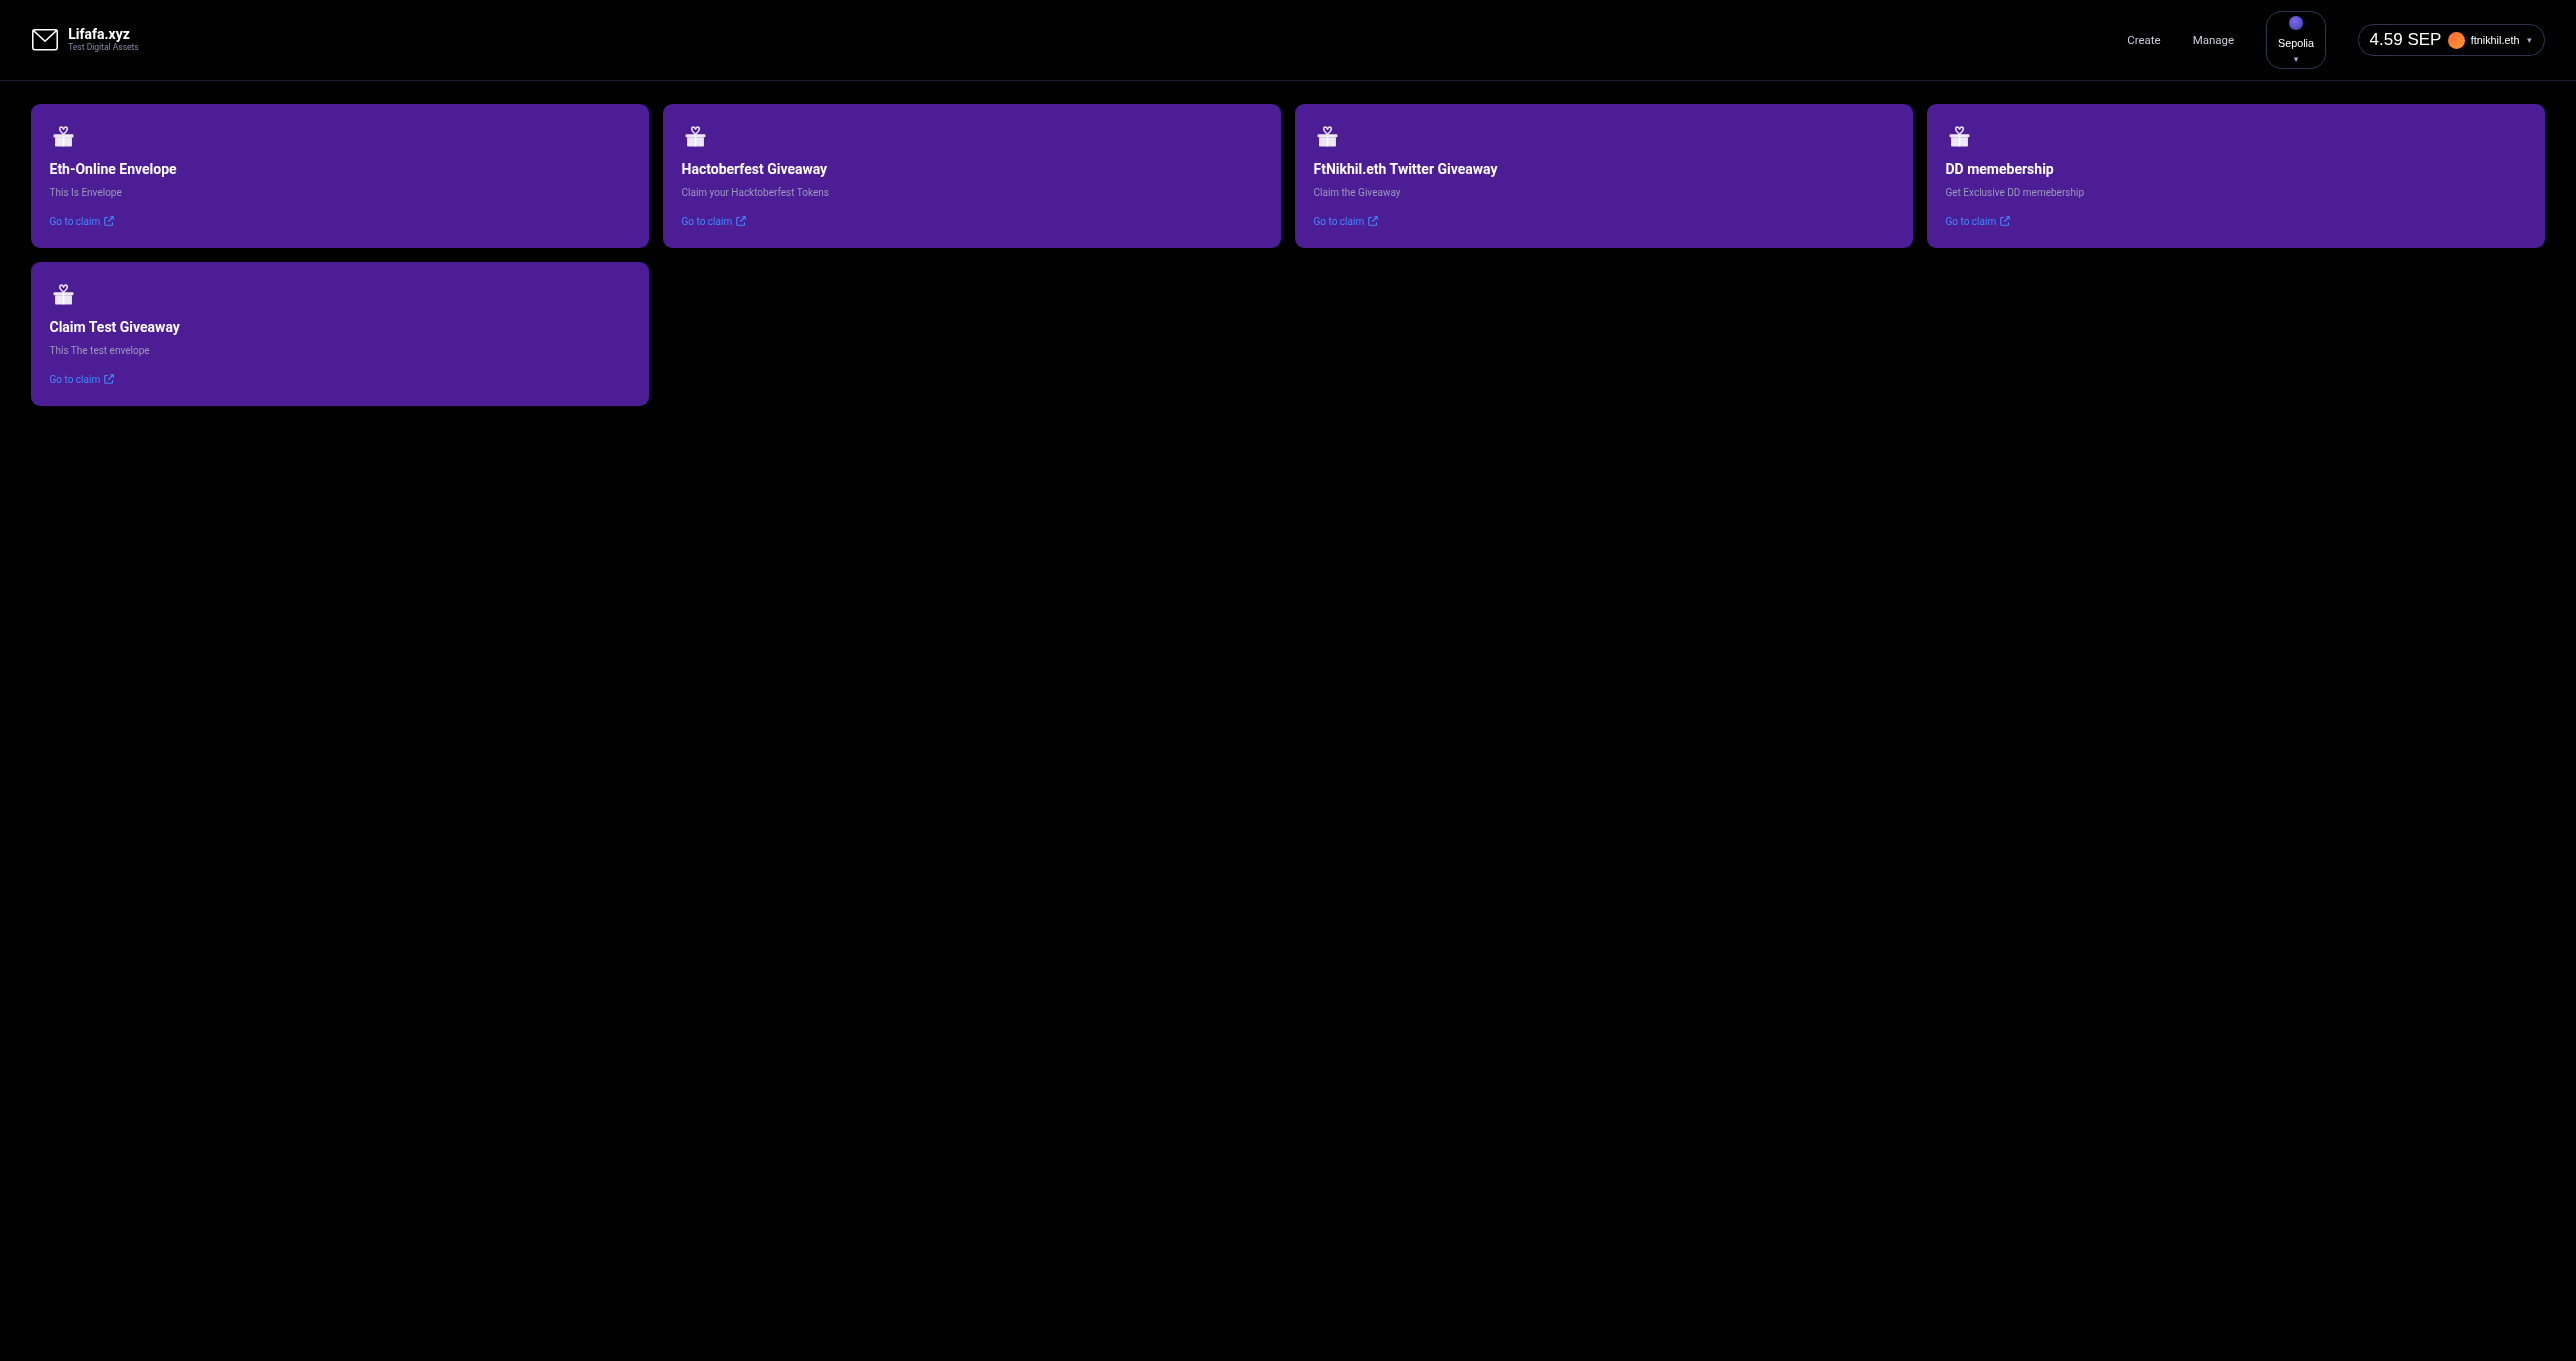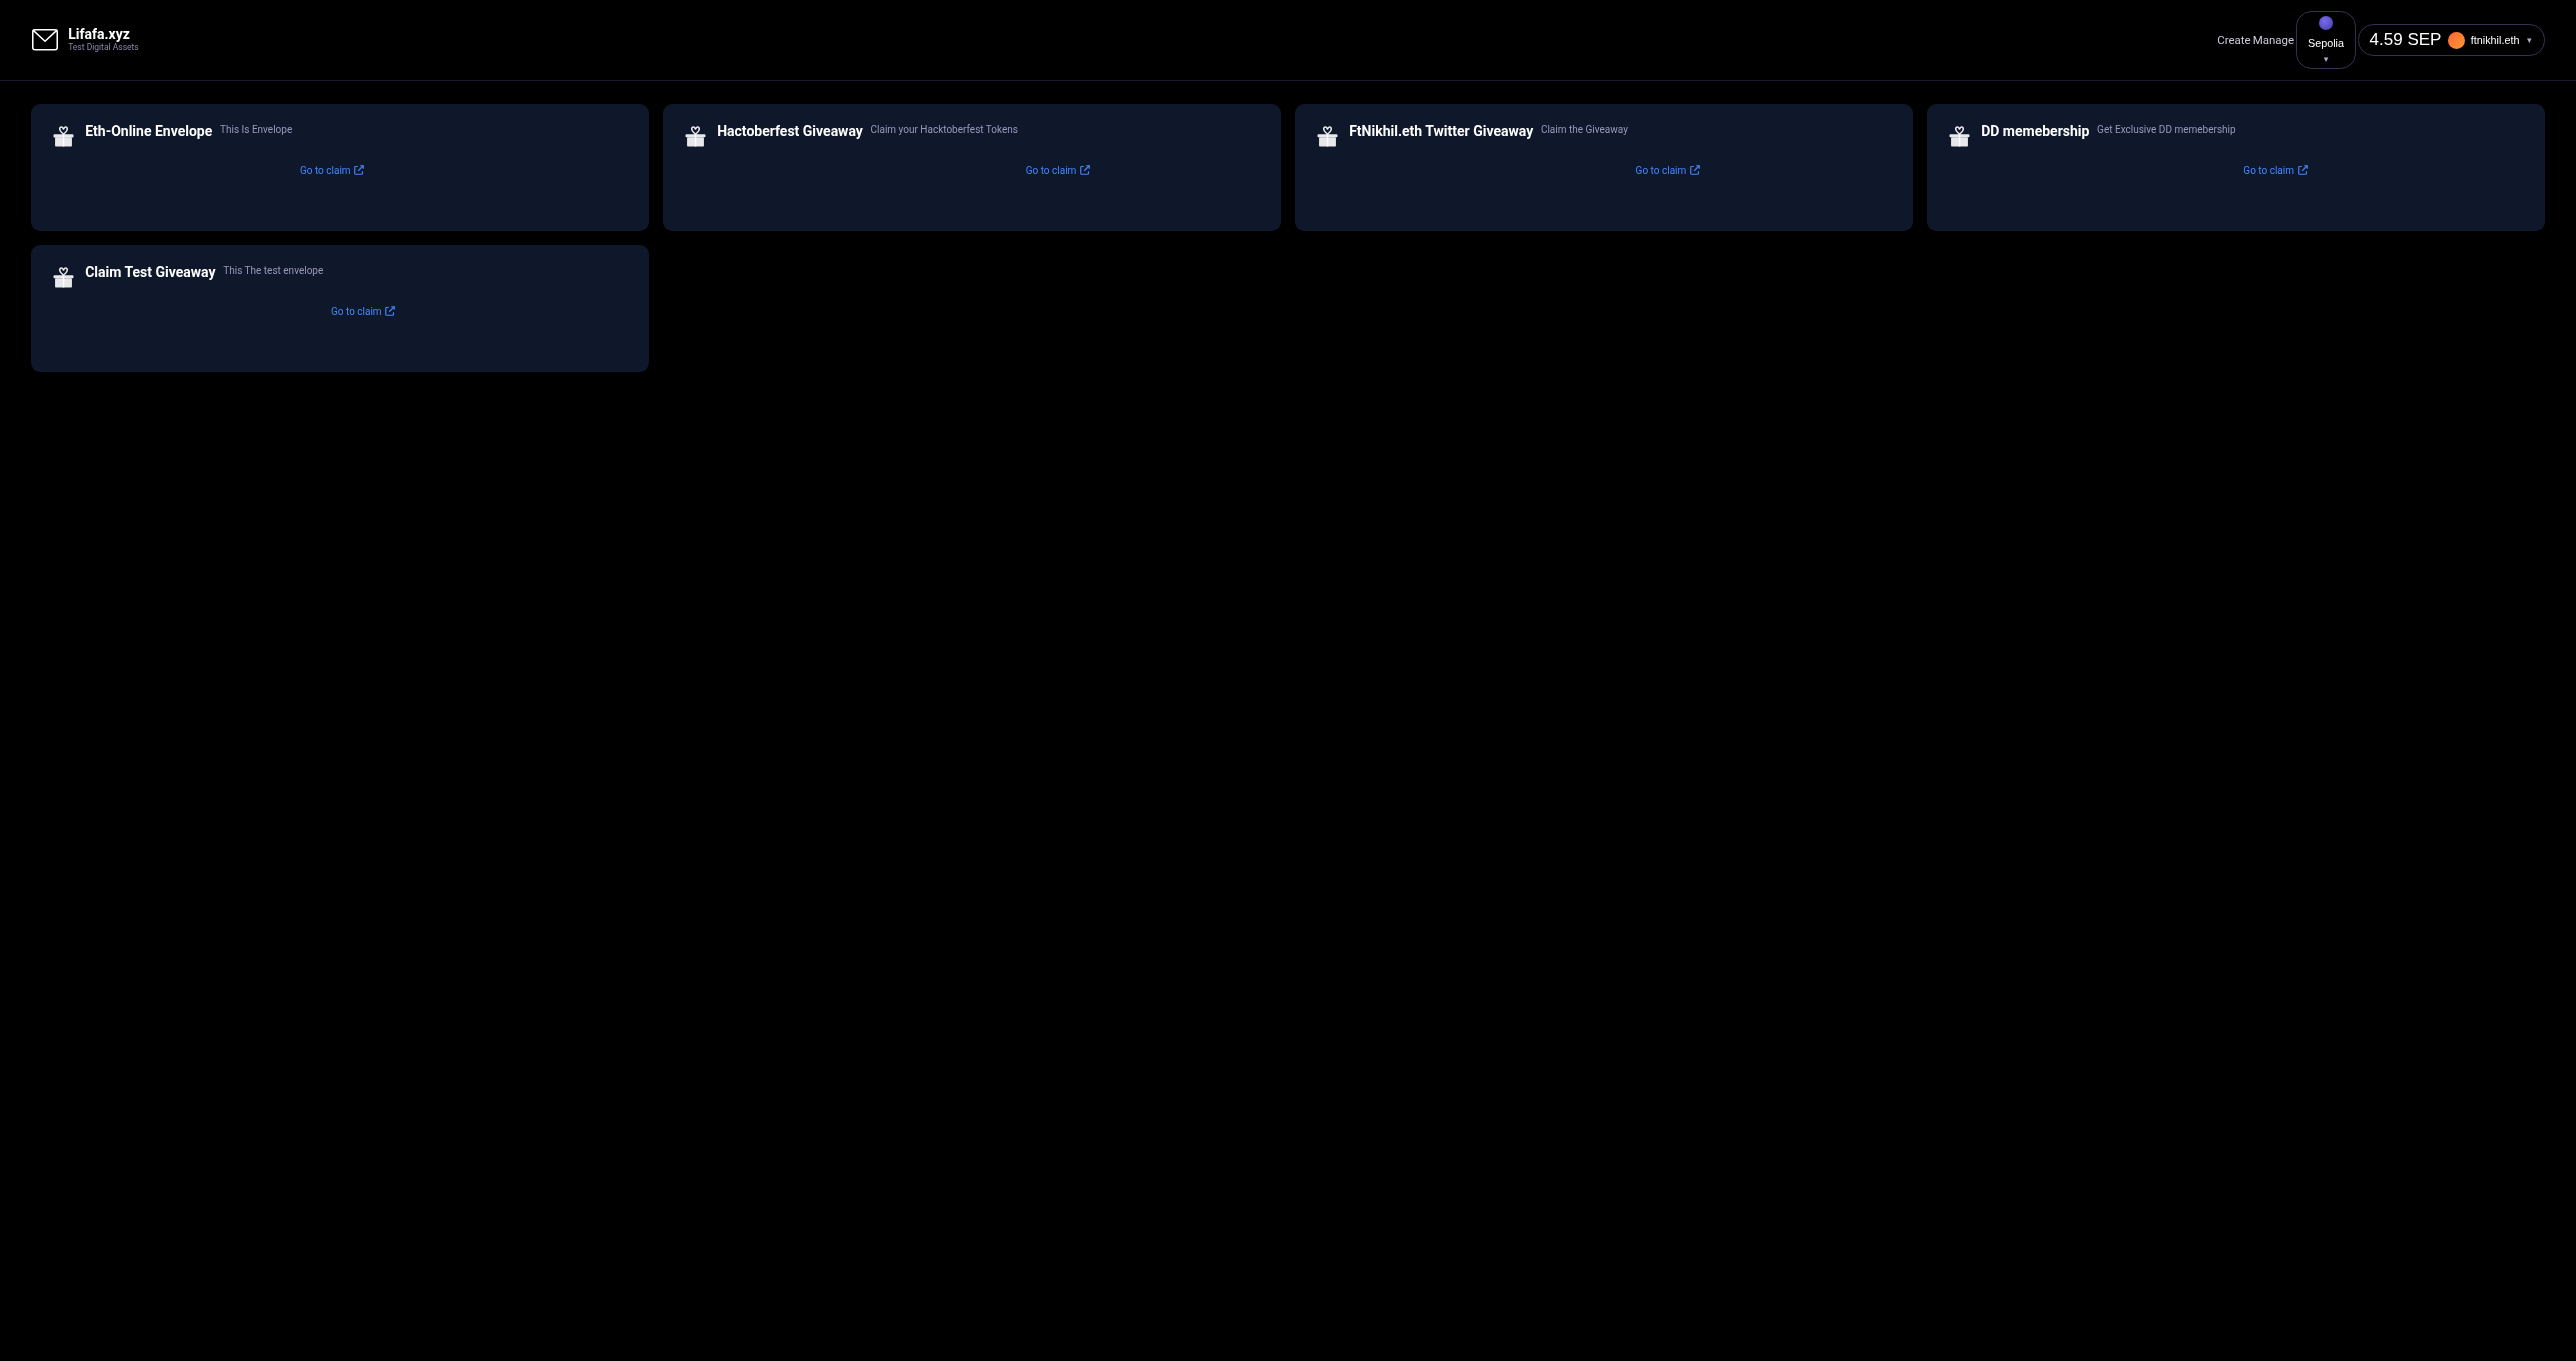--- a/index.html
+++ b/index.html
@@ -50,21 +50,21 @@
     }
 
     .brand-subtitle {
       font-size: 8.5px;
       color: #8888aa;
     }
 
     .navbar-right {
       display: flex;
       align-items: center;
-      gap: 2px;
+      gap: 32px;
     }
 
     .nav-link {
       font-size: 11.5px;
       color: #ccccdd;
       cursor: pointer;
       text-decoration: none;
     }
 
     .network-btn {
@@ -133,25 +133,25 @@
       margin-bottom: 14px;
     }
 
     .cards-row2 {
       display: grid;
       grid-template-columns: repeat(4, 1fr);
       gap: 14px;
     }
 
     .envelope-card {
-      background-color: #0f172a;
+      background-color: #4c1d95;
       border-radius: 9.2px;
       padding: 18.5px 18.5px 21.6px 18.5px;
       display: flex;
-      flex-direction: row;
+      flex-direction: column;
       gap: 7.7px;
       min-height: 127px;
     }
 
     .gift-icon {
       width: 28px;
       height: 28px;
       display: flex;
       align-items: center;
       justify-content: center;

